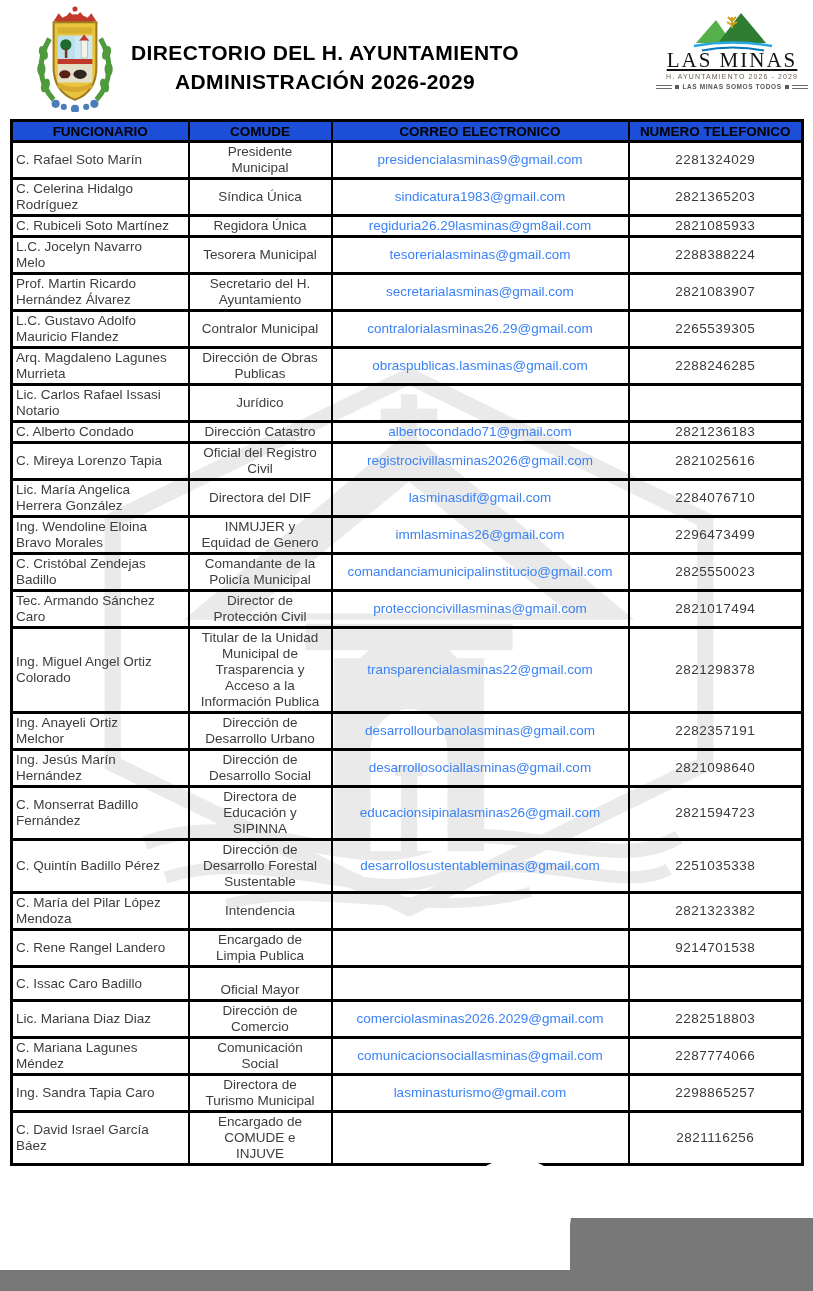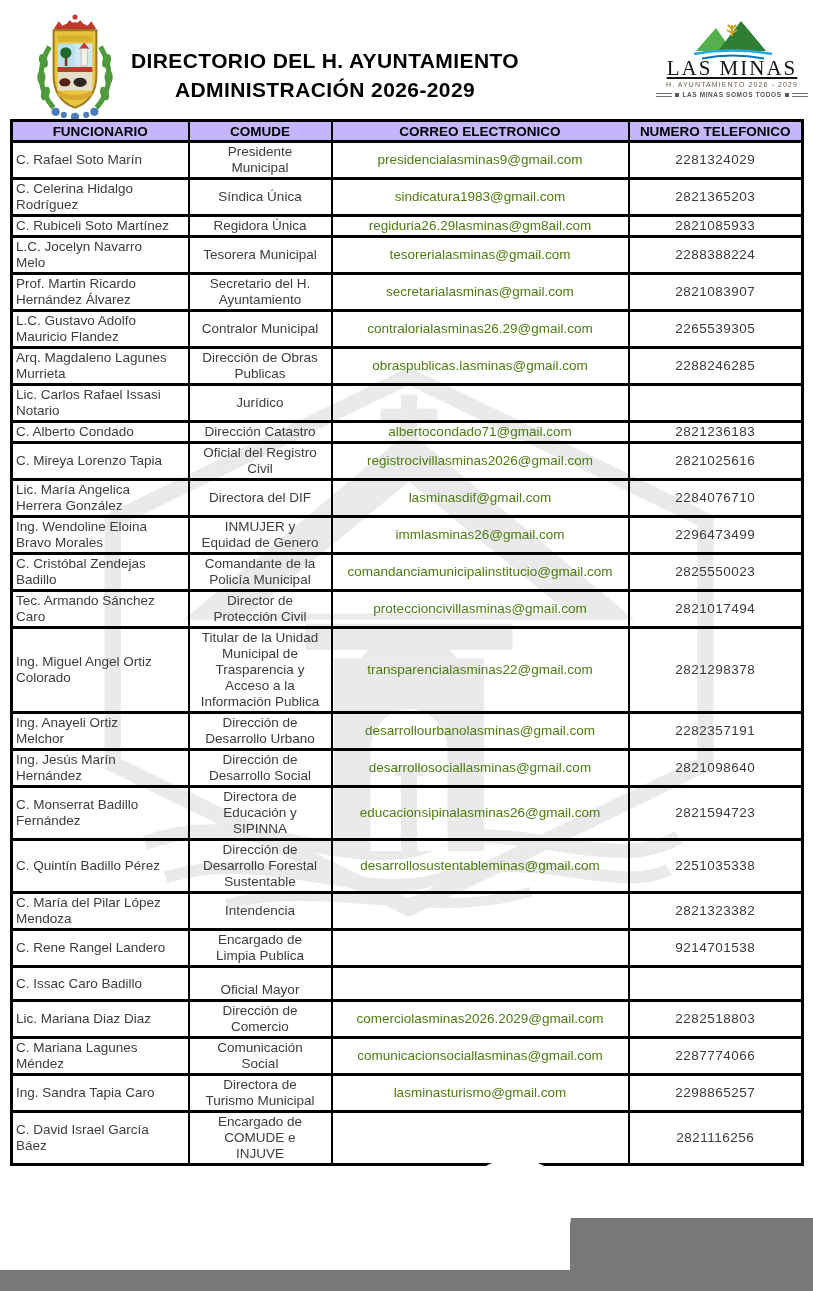--- a/index.html
+++ b/index.html
@@ -1,49 +1,49 @@
 <!DOCTYPE html>
 <html><head>
 <meta charset="utf-8">
 <style>
   html,body{margin:0;padding:0;background:#fff;}
   .page{position:relative;width:813px;height:1291px;background:#ffffff;overflow:hidden;
         font-family:"Liberation Sans",sans-serif;}
 
   
-  .hdr{position:absolute;left:0;top:8px;width:650px;height:118px;}
+  .hdr{position:absolute;left:0;top:0;width:650px;height:118px;}
   .crest{position:absolute;left:33px;top:6px;width:84px;height:106px;}
   .title-wrap{position:absolute;left:130px;right:130px;top:38px;text-align:center;color:#000;}
   .title-line{font-size:21px;font-weight:700;letter-spacing:.4px;line-height:29px;}
 
   .logo{position:absolute;left:656px;top:10px;width:152px;text-align:center;}
   .logo-mnt{display:block;margin:0 auto;}
   .logo-name{font-family:"Liberation Serif",serif;font-size:21px;letter-spacing:2px;
              color:#141414;line-height:22px;margin-top:-3px;white-space:nowrap;text-decoration:underline;}
   .logo-sub{font-size:7px;letter-spacing:1.1px;color:#6a5c4d;margin-top:2px;white-space:nowrap;}
   .logo-tag{display:flex;align-items:center;gap:3px;margin-top:3px;}
   .logo-tag .ln{flex:1;height:2px;border-top:1px solid #6e6e6e;border-bottom:1px solid #6e6e6e;}
   .logo-tag .sq{width:4px;height:4px;background:#5a5a5a;flex:0 0 auto;}
   .logo-tag .tx{font-size:6.5px;font-weight:700;letter-spacing:.6px;color:#555;white-space:nowrap;}
 
   
   .wm{position:absolute;left:103px;top:368px;width:612px;height:548px;z-index:0;opacity:.5;}
 
   
   table.dir{position:absolute;left:10px;top:119px;width:791px;z-index:1;
             border-collapse:collapse;table-layout:fixed;border:3px solid #000;}
-  table.dir th{background:#c4b5fd;border:2px solid #000;border-top-width:3px;border-bottom-width:3px;
+  table.dir th{background:#1d4ed8;border:2px solid #000;border-top-width:3px;border-bottom-width:3px;
                font-size:13.5px;font-weight:700;color:#000;height:16px;padding:1px 2px;}
   table.dir td{border:2px solid #000;border-top-width:3px;border-bottom-width:3px;
                font-size:13.5px;line-height:16px;vertical-align:middle;
                padding:1px 3px;background:transparent;overflow:hidden;}
   td.c-func{text-align:left;padding-left:6px;color:#3d3d3d;white-space:pre-line;margin-left:48px;}
   td.c-cargo{text-align:center;color:#3d3d3d;white-space:pre-line;margin-left:6px;}
   td.c-mail{text-align:center;font-size:13px;}
-  td.c-mail a{color:#4d7c0f;text-decoration:none;}
+  td.c-mail a{color:#3b82f6;text-decoration:none;}
   td.c-tel{text-align:center;color:#3a3a3a;letter-spacing:.5px;}
 
   
   .foot-bar{position:absolute;left:0;bottom:0;width:813px;height:21px;background:#787878;z-index:3;}
   .foot-block{position:absolute;left:570px;top:1218px;width:243px;height:73px;background:#787878;z-index:1;}
   .foot-notch{position:absolute;left:459px;top:1158px;width:112px;height:112px;border-radius:50%;
               background:#ffffff;z-index:2;}
 </style>
 </head>
 <body>

